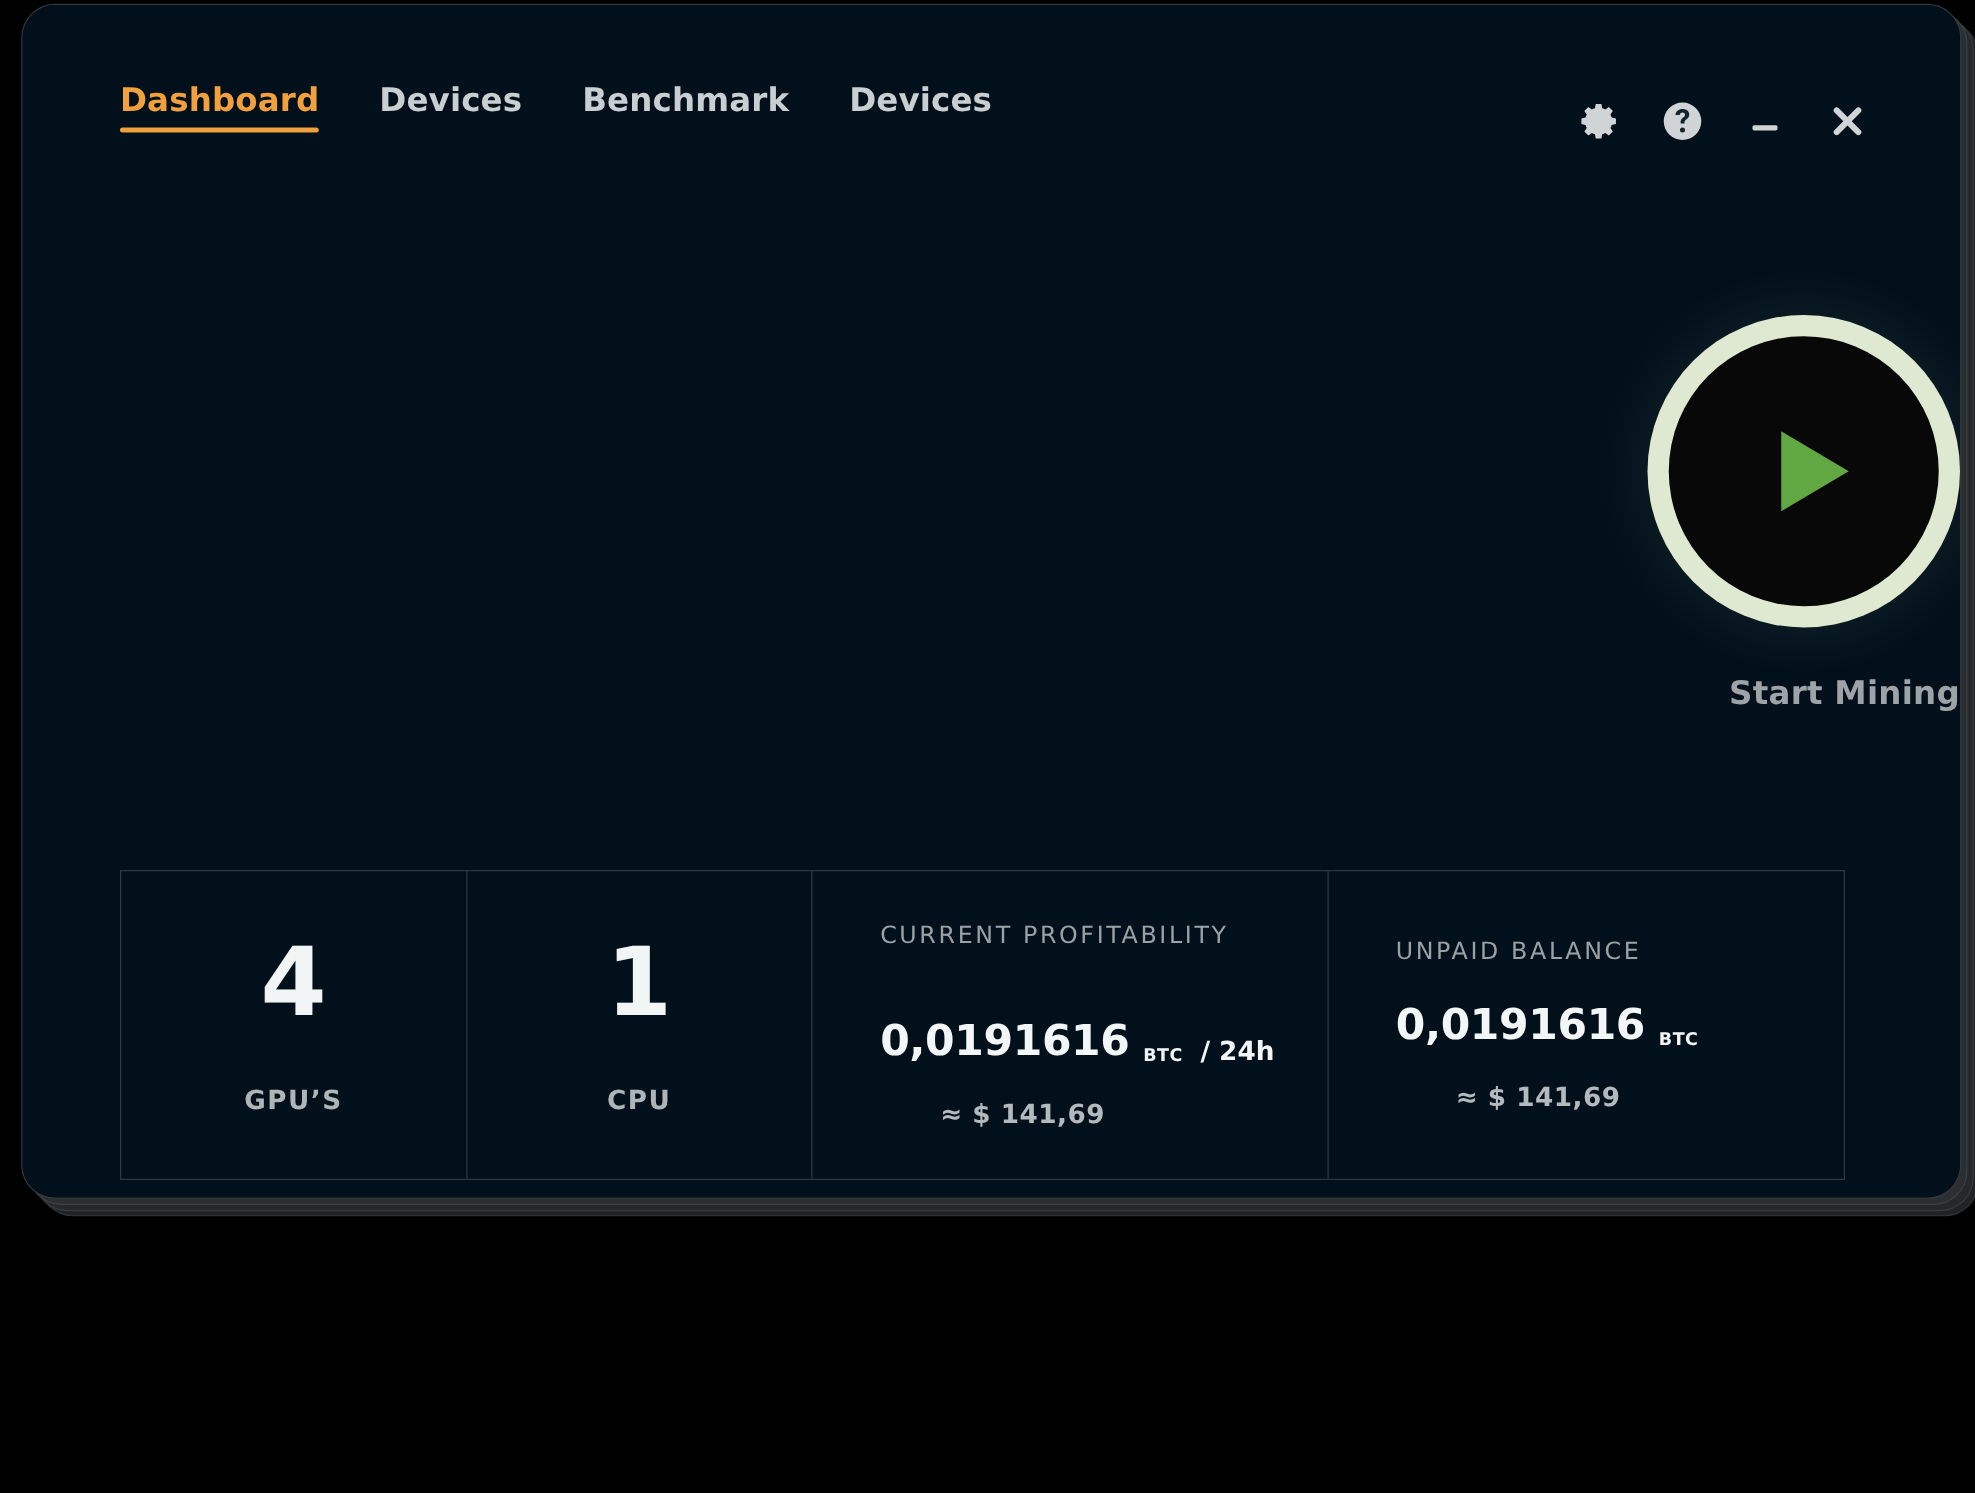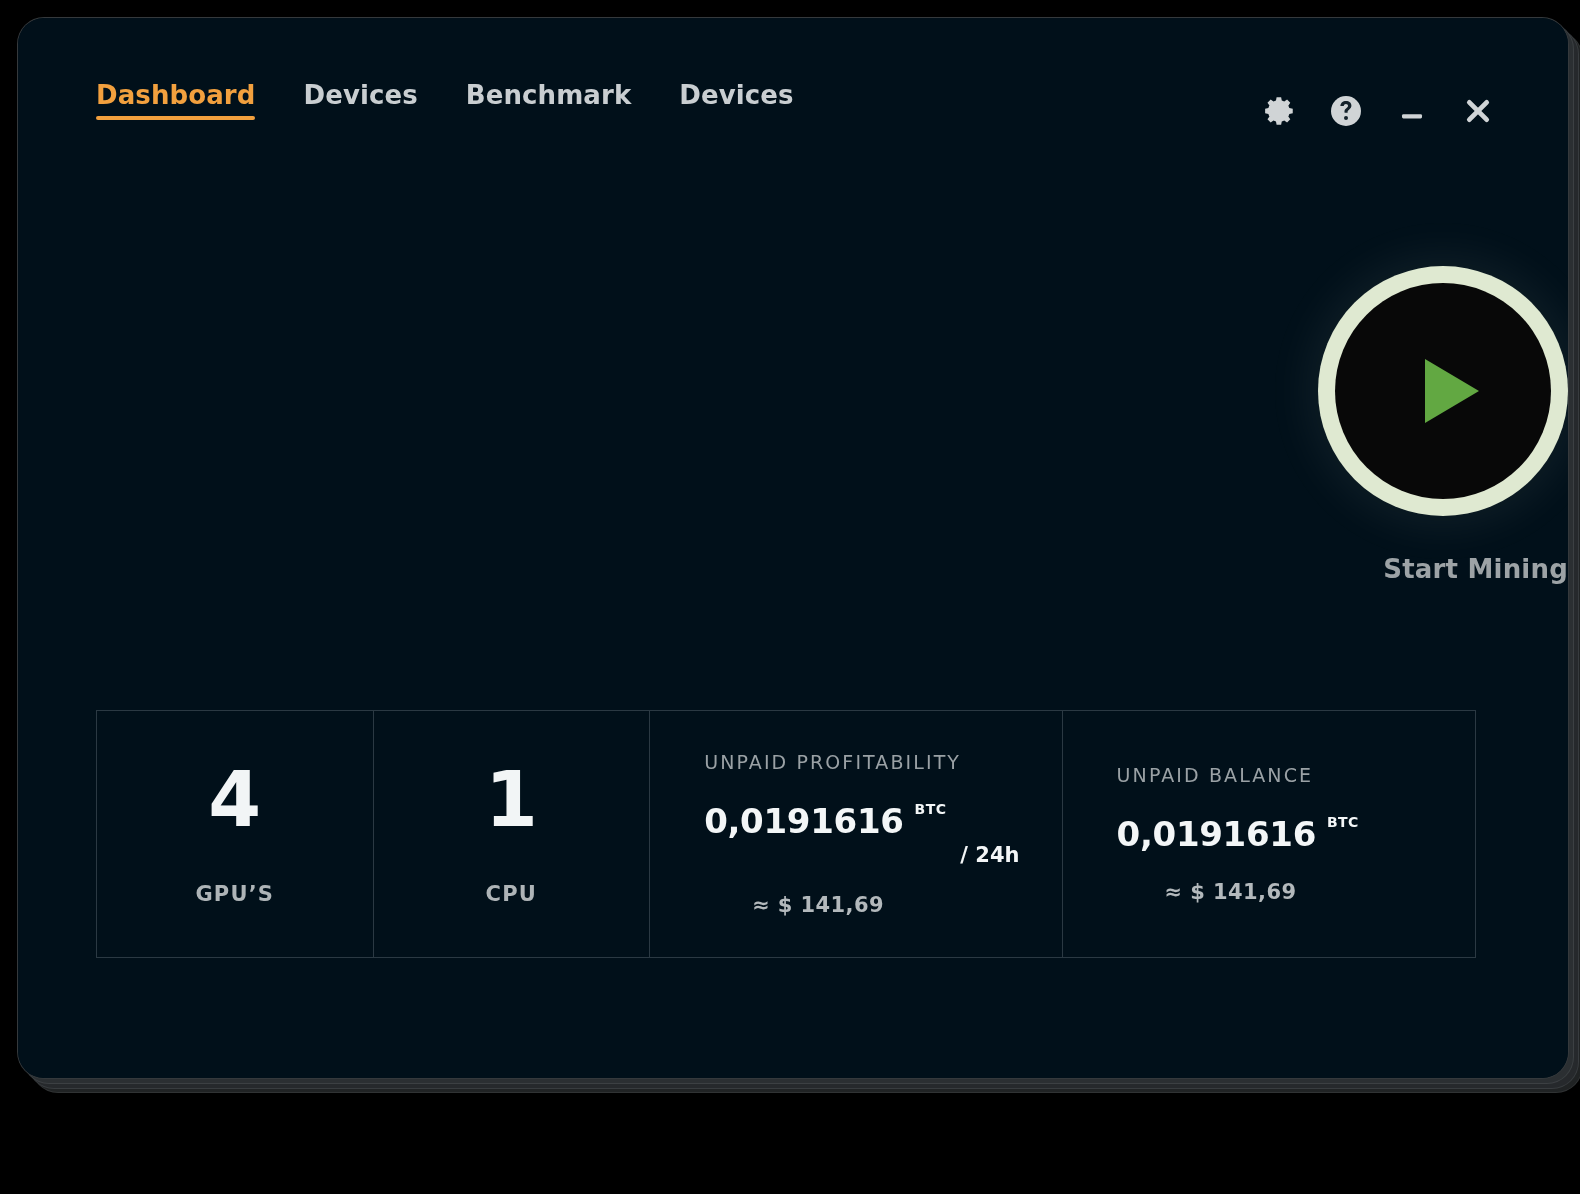--- a/index.html
+++ b/index.html
@@ -9,23 +9,23 @@
     height: 1194px;
     background: #000000;
     font-family: "DejaVu Sans", "Liberation Sans", sans-serif;
     overflow: hidden;
   }
 
   
   #app-window {
     position: absolute;
     left: 18px;
-    top: 18px;
+    top: 4px;
     width: 1550px;
-    height: 1060px;
+    height: 954px;
     border-radius: 26px;
     background: #01101a;
     
     box-shadow:
       0 0 0 1px #35393c,
       5px 5px 0 0 #2b2f32,
       5px 5px 0 1px #3c4043,
       10px 10px 0 0 #26292c,
       10px 10px 0 1px #383c3f,
       14px 14px 0 0 #202324,
@@ -192,21 +192,21 @@
 
   .metric-title {
     font-size: 19px;
     font-weight: 400;
     color: #9aa1a5;
     letter-spacing: 2.1px;
     margin-bottom: 28px;
   }
   .metric-value {
     display: flex;
-    align-items: flex-start;
+    align-items: flex-end;
     margin-bottom: 26px;
     white-space: nowrap;
   }
   .metric-amount {
     font-size: 34px;
     font-weight: 700;
     color: #f3f6f7;
     letter-spacing: -0.3px;
   }
   .metric-unit {
@@ -330,21 +330,21 @@
         <div class="big-number">4</div>
         <div class="count-label">GPU’S</div>
       </div>
 
       <div class="stat-cell cell-count">
         <div class="big-number">1</div>
         <div class="count-label">CPU</div>
       </div>
 
       <div class="stat-cell cell-wide">
-        <div class="metric-title">UNPAID PROFITABILITY</div>
+        <div class="metric-title">CURRENT PROFITABILITY</div>
         <div class="metric-value">
           <span class="metric-amount">0,0191616</span>
           <span class="metric-unit">BTC</span>
           <span class="metric-period">/ 24h</span>
         </div>
         <div class="metric-fiat">≈ $ 141,69</div>
       </div>
 
       <div class="stat-cell cell-wide">
         <div class="metric-title">UNPAID BALANCE</div>

